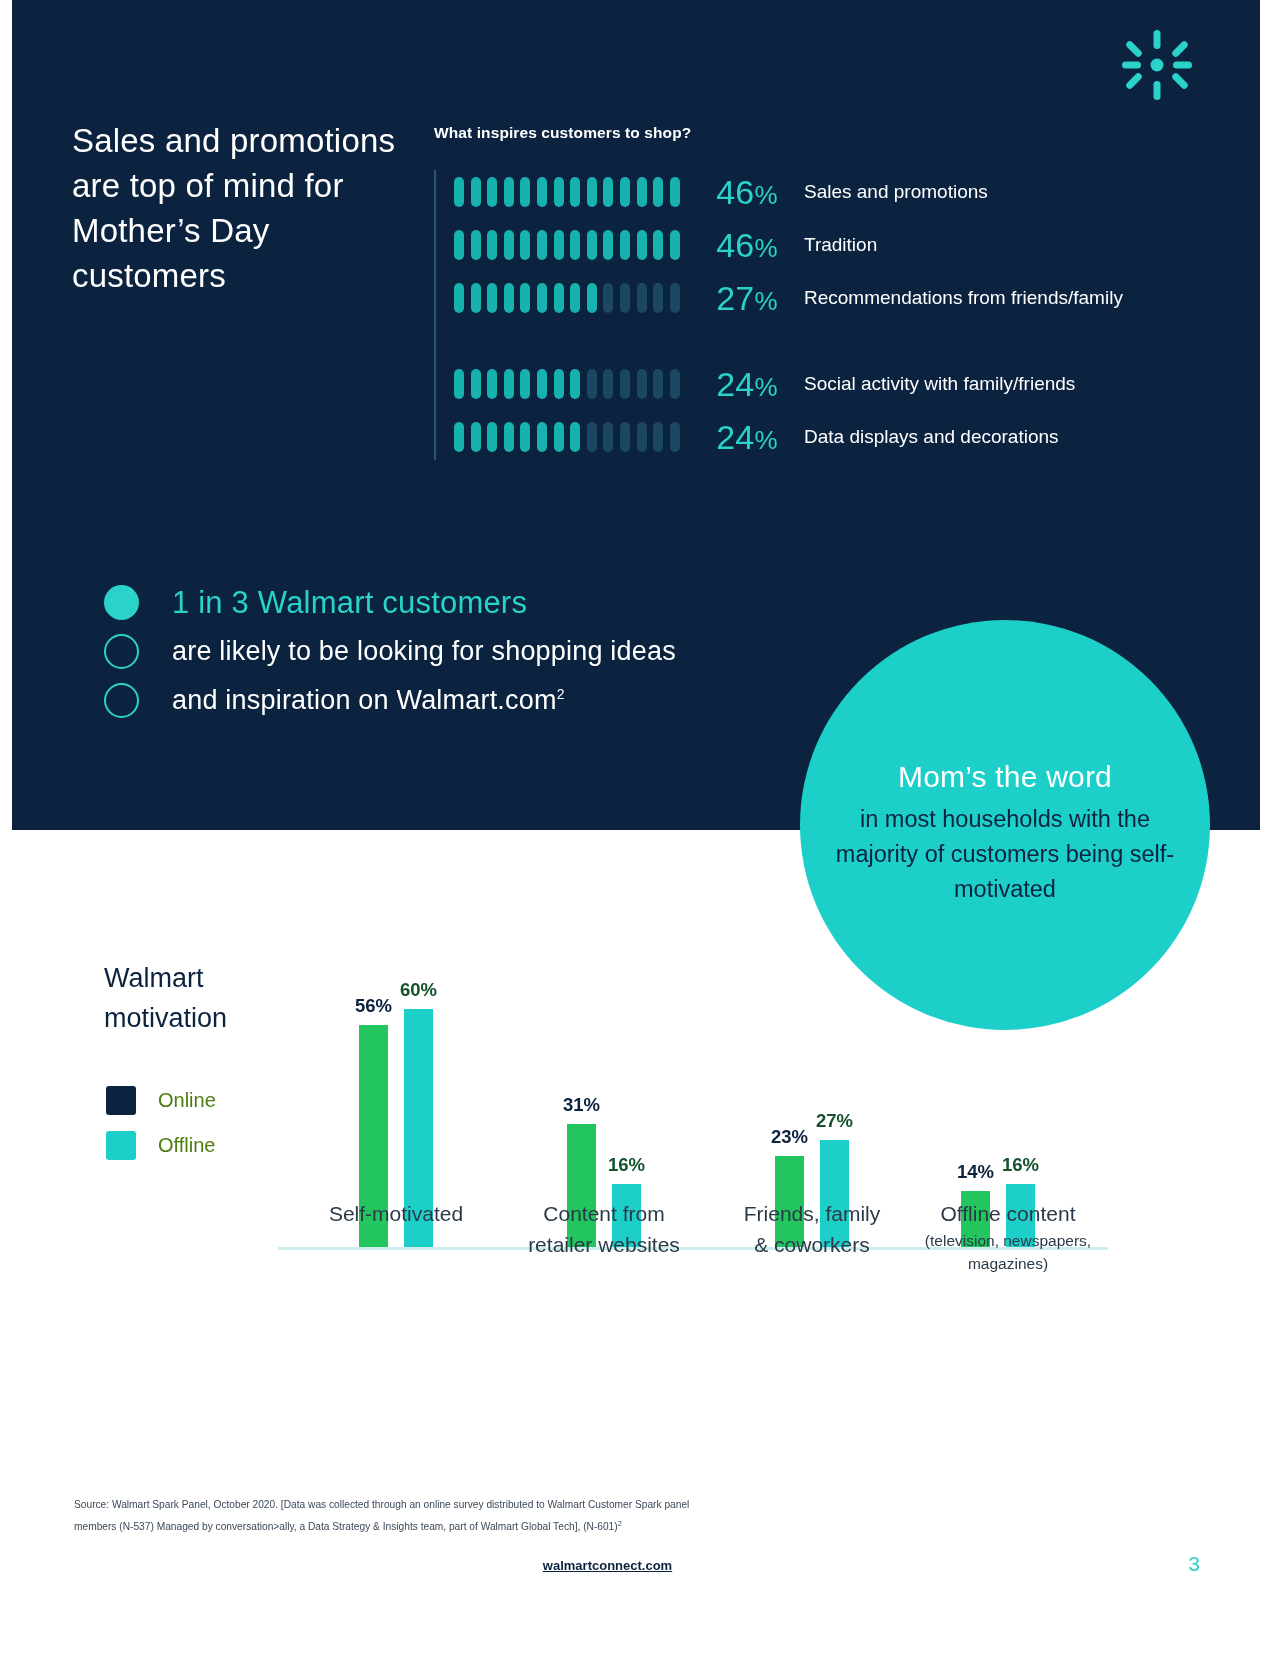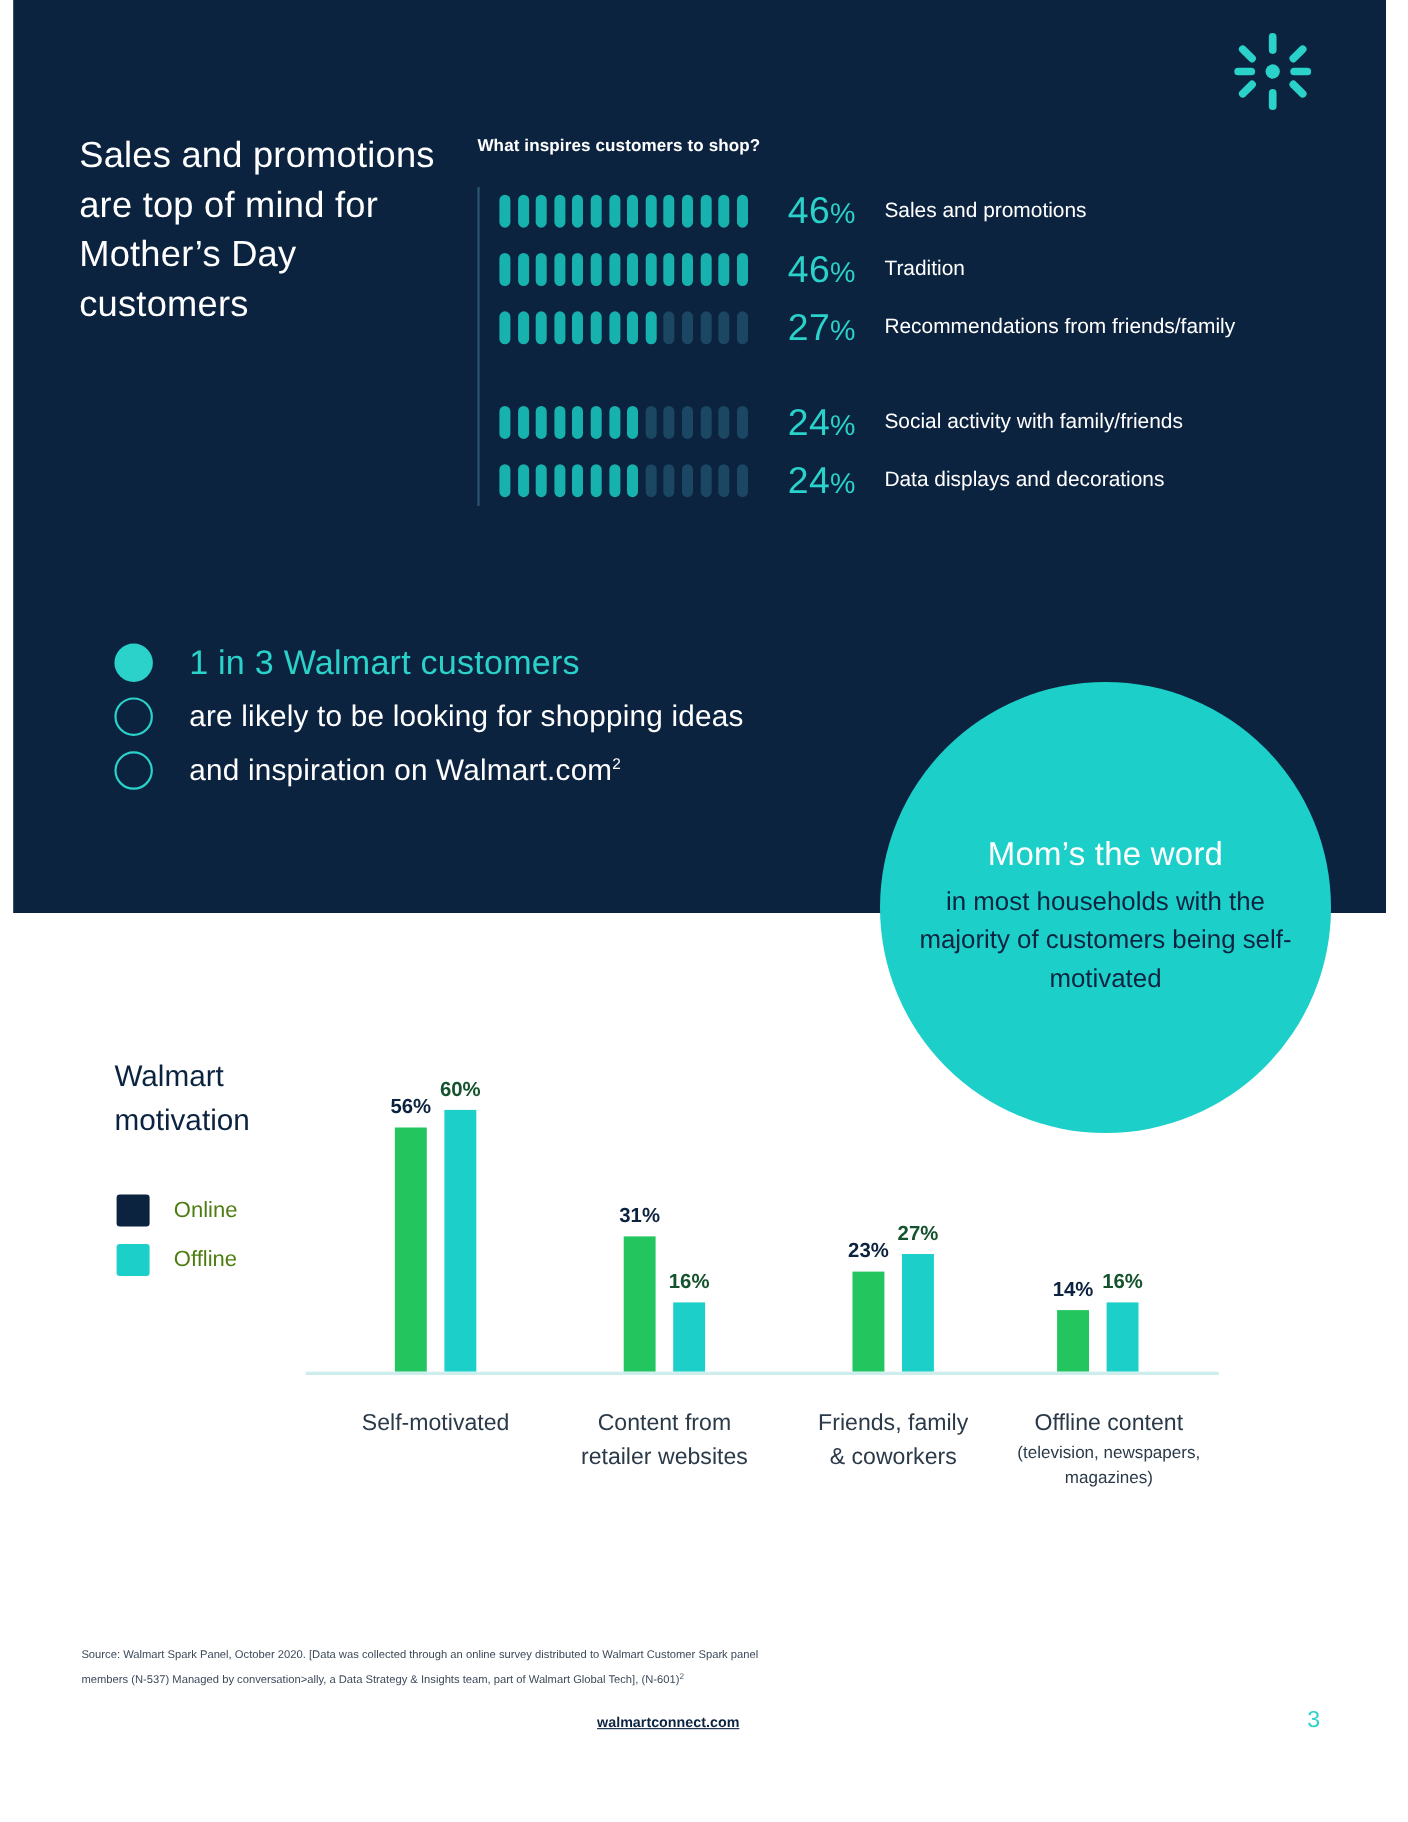--- a/index.html
+++ b/index.html
@@ -249,21 +249,21 @@
     font-size: 18.5px;
     font-weight: 700;
     white-space: nowrap;
   }
   .bar.online .vlabel { color: #0c2340; }
   .bar.offline .vlabel { color: #14532d; }
 
   .cat-labels {
     position: absolute;
     left: 278px;
-    top: 1278px;
+    top: 1198px;
     width: 830px;
     height: 110px;
   }
   .cat {
     position: absolute;
     width: 210px;
     text-align: center;
     color: #2b3a48;
     font-size: 21px;
     font-weight: 300;

